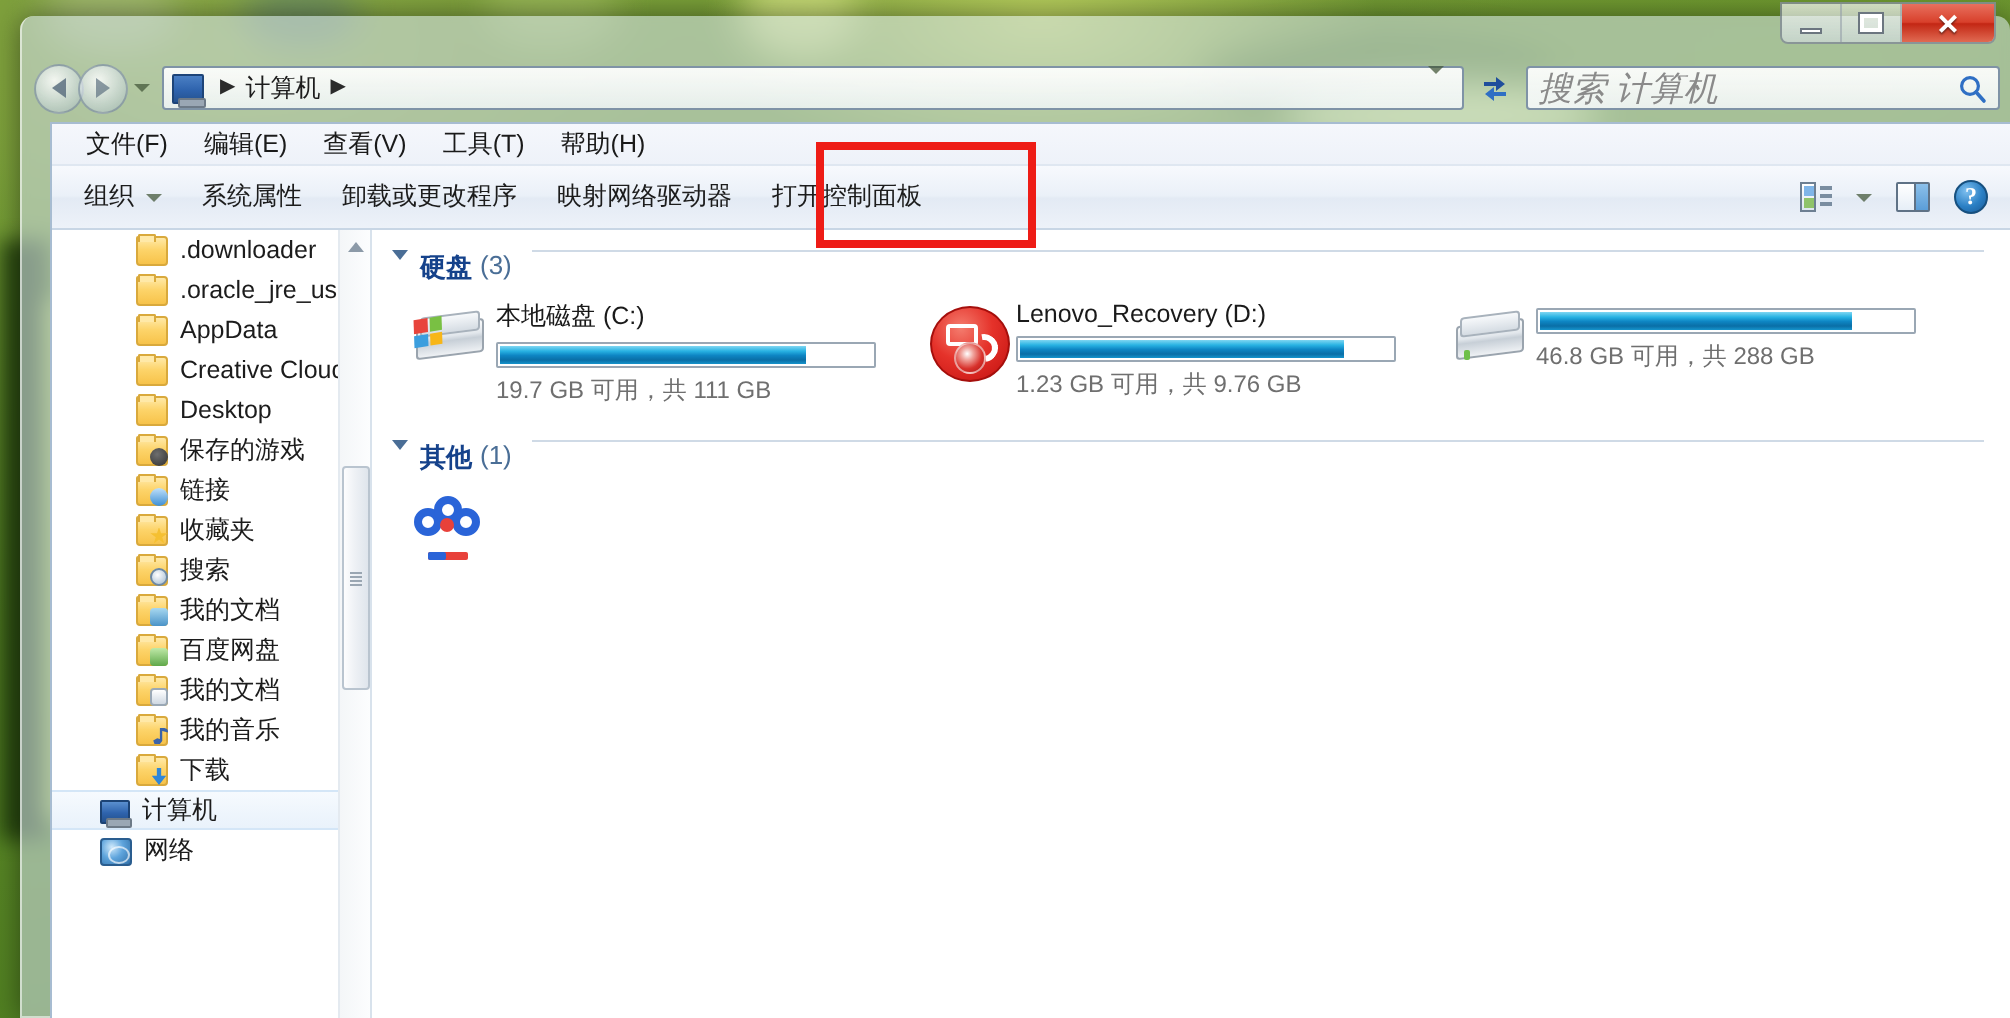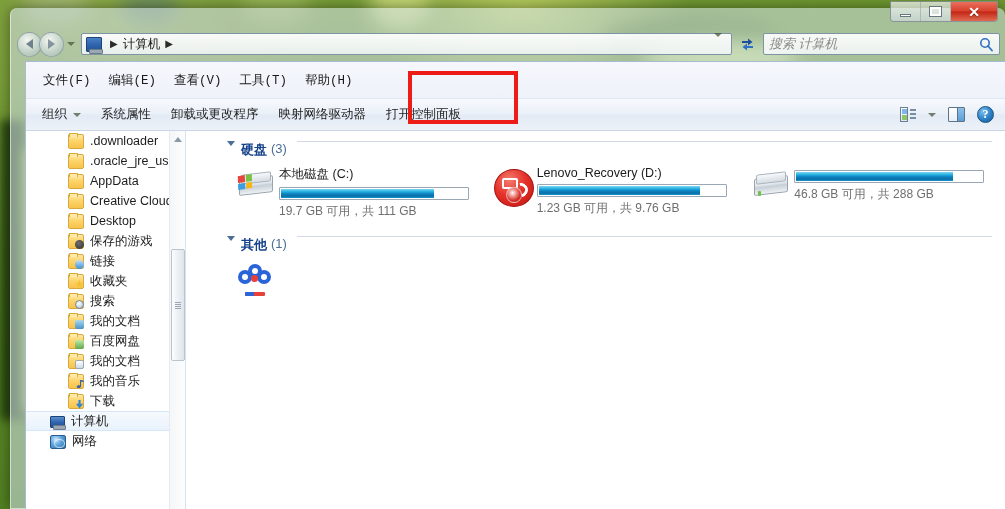--- a/index.html
+++ b/index.html
@@ -120,35 +120,35 @@
     width: 24px; height: 22px; margin-left: 3px;
     display:flex; align-items:center; justify-content:center; cursor: default;
   }
   #searchbox {
     width: 237px; height: 22px; margin-left: 4px;
     background: linear-gradient(to bottom, rgba(255,255,255,.92), rgba(246,249,252,.85));
     border: 1px solid #7f93a6; border-radius: 2px;
     display:flex; align-items:center; padding: 0 5px;
   }
   #searchbox .ph {
-    font-size: 13px; color: #8a8a8a; font-style: italic; flex:1;
+    font-size: 17px; color: #8a8a8a; font-style: italic; flex:1;
   }
 
   
   #client {
     position: absolute; left: 14px; top: 53px; width: 981px; height: 448px;
     background: #fff; border: 1px solid #a7bcd1; border-right: none; border-bottom: none;
     display: flex; flex-direction: column;
   }
   
   #menubar {
-    height: 37px; flex: none;
+    height: 21px; flex: none;
     background: linear-gradient(to bottom, #f5f7fc 0%, #eef2f9 100%);
     border-bottom: 1px solid #dfe7f1;
-    display: flex; align-items: center; padding-left: 8px; font-family: Liberation Mono, monospace;
+    display: flex; align-items: center; padding-left: 8px;
   }
   .menu-item {
     font-size: 12.5px; color: #1a1a1a; padding: 2px 9px; cursor: default;
   }
   
   #cmdbar {
     height: 32px; flex: none;
     background: linear-gradient(to bottom, #f7f9fd 0%, #eaf0f8 48%, #e3eaf4 52%, #edf2f9 100%);
     border-bottom: 1px solid #c8d6e5;
     display: flex; align-items: center; padding: 0 6px;
@@ -182,21 +182,21 @@
   
   .helpicon {
     width: 17px; height: 17px; border-radius: 50%;
     background: radial-gradient(circle at 35% 30%, #7fc0f0 0%, #2a7fc4 55%, #1a5a97 100%);
     border: 1px solid #17507f;
     color: #fff; font-size: 12px; font-weight: bold; line-height: 15px; text-align: center;
     font-family: "Liberation Serif", serif;
   }
 
   
-  #body { flex: 1; display: flex; overflow: hidden; gap: 31px; }
+  #body { flex: 1; display: flex; overflow: hidden; }
   #navpane {
     width: 160px; flex: none; background: #fff;
     border-right: 1px solid #d8e2ec;
     position: relative; overflow: hidden;
   }
   .tree-item {
     height: 20px; display: flex; align-items: center; padding-left: 42px;
     font-size: 12.5px; color: #1c1c1c; cursor: default; white-space: nowrap;
   }
   .tree-item.root { padding-left: 24px; }

